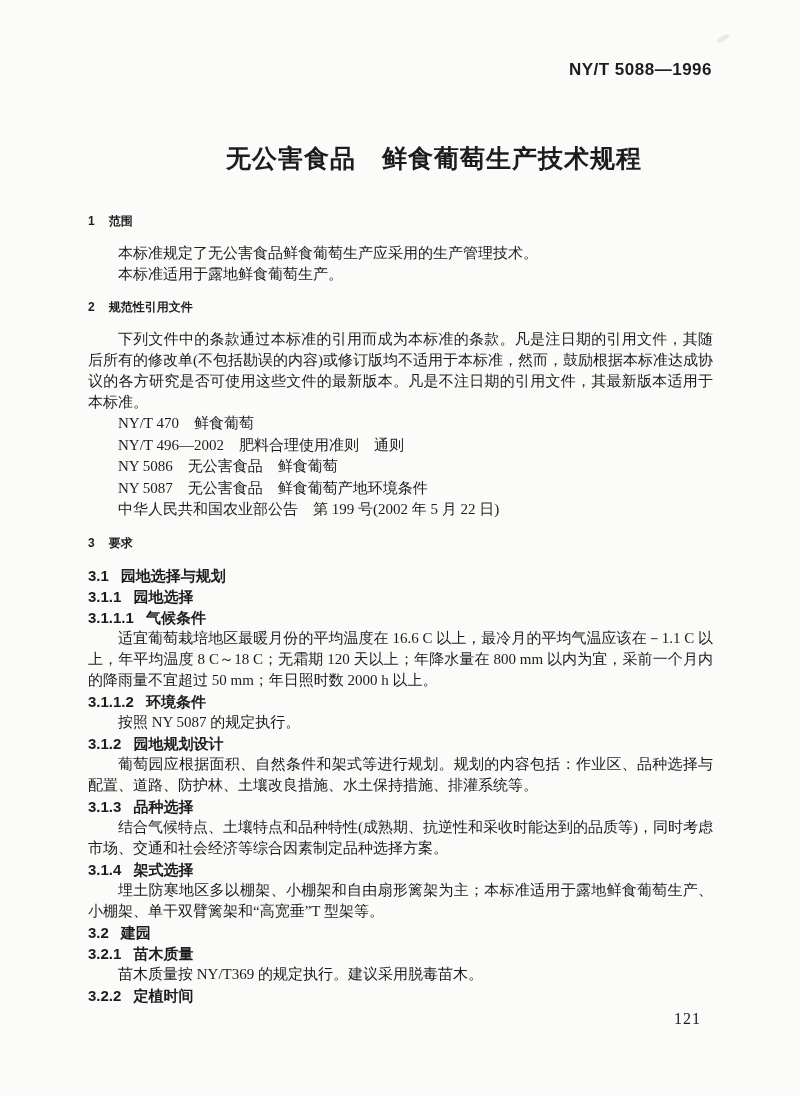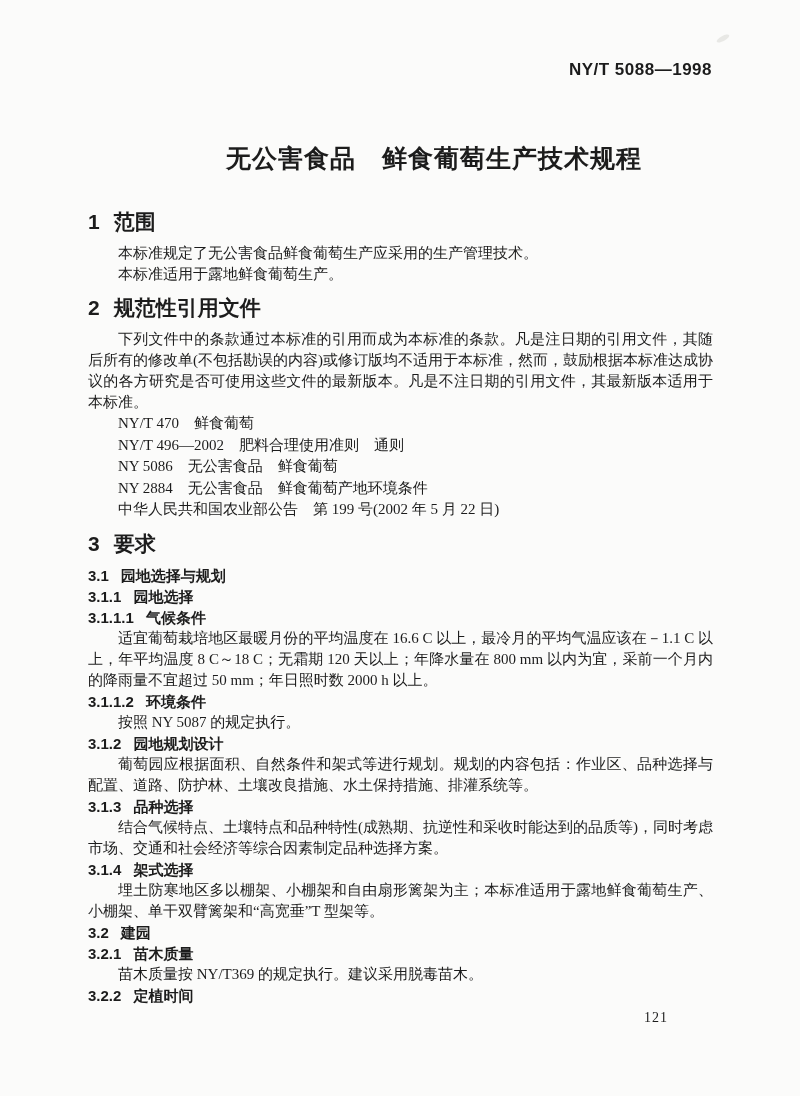--- a/index.html
+++ b/index.html
@@ -34,76 +34,76 @@
     font-weight:bold; font-size:25px; letter-spacing:1px;margin-left:34px;
   }
 
   .content {
     position:absolute; top:199px; left:88px; width:625px; z-index:1;
     font-size:15px; line-height:21px;
   }
 
   .h1 {
     font-family:"Liberation Sans","DejaVu Sans",sans-serif;
-    font-weight:bold; font-size:21px;
+    font-weight:bold; font-size:12px;
     margin:12px 0 11px 0;
   }
   .h1 .num { display:inline-block; margin-right:14px; }
 
   .h2 {
     font-family:"Liberation Sans","DejaVu Sans",sans-serif;
     font-weight:bold; font-size:15px;
   }
   .h2 .num { display:inline-block; margin-right:12px; }
 
   .p {
     text-indent:2em; text-align:justify;
   }
   .ref {
     text-indent:2em; line-height:21.5px;
   }
 
   .page-number {
-    position:absolute; top:1010px; left:644px;
-    font-size:14px; letter-spacing:1px; z-index:1;
+    position:absolute; top:1010px; left:674px;
+    font-size:16px; letter-spacing:1px; z-index:1;
   }
 
   .smudge {
     position:absolute; top:36px; left:716px;
     width:14px; height:5px; background:#e3e3e0;
     border-radius:50%; transform:rotate(-28deg); opacity:.8;
   }
 </style>
 </head>
 <body>
 
 <div class="page">
 
   <div class="smudge"></div>
 
-  <div class="std-code">NY/T 5088—1998</div>
+  <div class="std-code">NY/T 5088—1996</div>
 
 
   <div class="doc-title">无公害食品　鲜食葡萄生产技术规程</div>
 
   <div class="content">
 
     <div class="h1"><span class="num">1</span><span>范围</span></div>
 
     <div class="p">本标准规定了无公害食品鲜食葡萄生产应采用的生产管理技术。</div>
     <div class="p">本标准适用于露地鲜食葡萄生产。</div>
 
     <div class="h1"><span class="num">2</span><span>规范性引用文件</span></div>
 
     <div class="p">下列文件中的条款通过本标准的引用而成为本标准的条款。凡是注日期的引用文件，其随后所有的修改单(不包括勘误的内容)或修订版均不适用于本标准，然而，鼓励根据本标准达成协议的各方研究是否可使用这些文件的最新版本。凡是不注日期的引用文件，其最新版本适用于本标准。</div>
 
     <div class="ref">NY/T 470　鲜食葡萄</div>
     <div class="ref">NY/T 496—2002　肥料合理使用准则　通则</div>
     <div class="ref">NY 5086　无公害食品　鲜食葡萄</div>
-    <div class="ref">NY 2884　无公害食品　鲜食葡萄产地环境条件</div>
+    <div class="ref">NY 5087　无公害食品　鲜食葡萄产地环境条件</div>
     <div class="ref">中华人民共和国农业部公告　第 199 号(2002 年 5 月 22 日)</div>
 
     <div class="h1"><span class="num">3</span><span>要求</span></div>
 
     <div class="h2"><span class="num">3.1</span><span>园地选择与规划</span></div>
     <div class="h2"><span class="num">3.1.1</span><span>园地选择</span></div>
     <div class="h2"><span class="num">3.1.1.1</span><span>气候条件</span></div>
 
     <div class="p">适宜葡萄栽培地区最暖月份的平均温度在 16.6 C 以上，最冷月的平均气温应该在－1.1 C 以上，年平均温度 8 C～18 C；无霜期 120 天以上；年降水量在 800 mm 以内为宜，采前一个月内的降雨量不宜超过 50 mm；年日照时数 2000 h 以上。</div>
 

